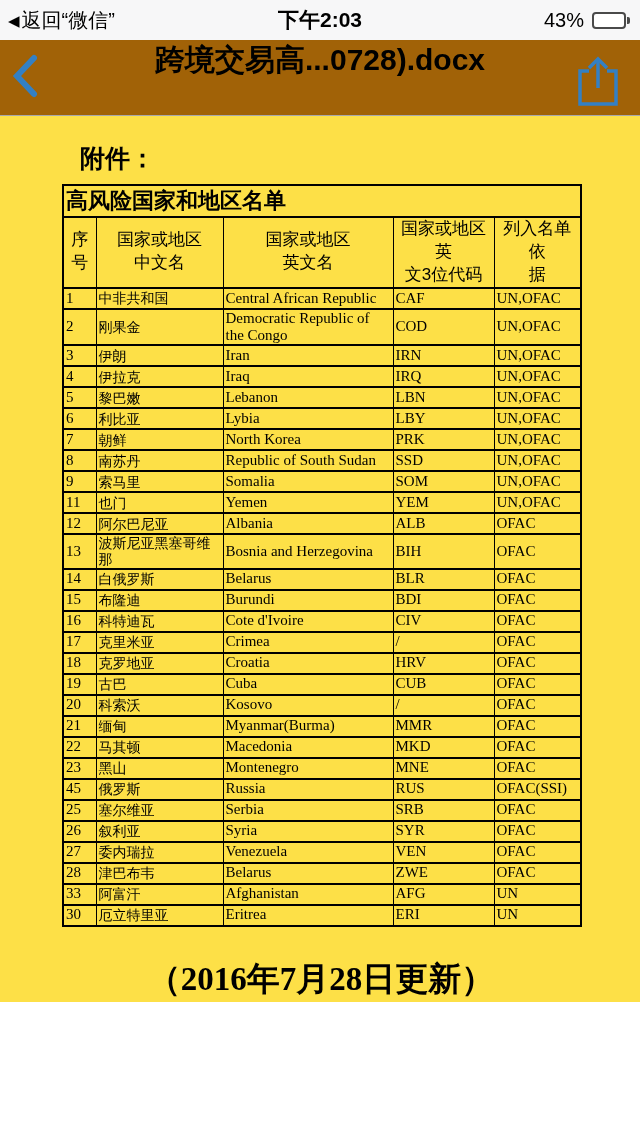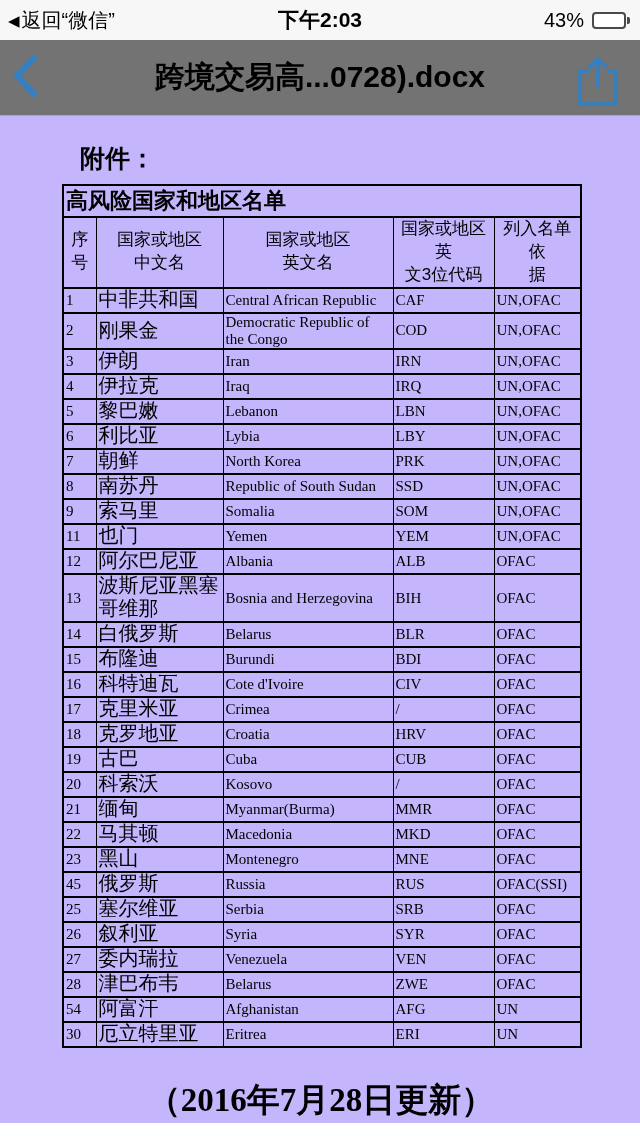--- a/index.html
+++ b/index.html
@@ -37,37 +37,36 @@
   }
   .battery-fill { height: 100%; background: #000; border-radius: 1px; }
   .battery-nub {
     width: 3px; height: 7px; background: #4a4a4a;
     border-radius: 0 2px 2px 0; margin-left: 1px;
   }
 
   
   .nav-bar {
     height: 76px;
-    background: #737373;
+    background: #a16207;
     border-bottom: 1px solid #a8a8ac;
     display: flex;
-    align-items: center;
     position: relative;
   }
   .nav-back { padding: 8px 10px 8px 12px; cursor: pointer; display: flex; align-items: center; }
   .nav-title {
     position: absolute; left: 60px; right: 60px;
     text-align: center;
     font-size: 30px; font-weight: 700;
     white-space: nowrap; overflow: hidden;
   }
   .nav-share { position: absolute; right: 12px; top: 10px; padding: 4px; cursor: pointer; }
 
   
-  .doc { background: #c4b5fd; padding-top: 26px; }
+  .doc { background: #fde047; padding-top: 26px; }
   .attachment-label {
     margin-left: 80px;
     font-size: 25px;
     font-weight: 700;
   }
 
   table.risk-table {
     margin: 9px 0 0 62px;
     width: 518px;
     border-collapse: collapse;
@@ -97,22 +96,22 @@
     white-space: pre-line;
     font-family: "Liberation Sans", sans-serif;
   }
   .risk-table tbody td {
     height: 21px;
     line-height: 1.15;
     font-family: "Liberation Serif", "DejaVu Serif", serif;
     font-size: 15px;
   }
   .risk-table tbody td.col-cn {
-    font-family: Liberation Mono, monospace;
-    font-size: 20px;
+    font-family: Liberation Sans, sans-serif;
+    font-size: 14px;
   }
 
   .doc-footer {
     width: 518px;
     margin: 30px 0 0 62px;
     text-align: center;
     font-size: 33px;
     font-weight: 700;
     font-family: "Liberation Serif", "DejaVu Serif", serif;
   }
@@ -367,21 +366,21 @@
           <td class="col-basis">OFAC</td>
         </tr>
         <tr>
           <td class="col-no">28</td>
           <td class="col-cn">津巴布韦</td>
           <td class="col-en">Belarus</td>
           <td class="col-code">ZWE</td>
           <td class="col-basis">OFAC</td>
         </tr>
         <tr>
-          <td class="col-no">54</td>
+          <td class="col-no">33</td>
           <td class="col-cn">阿富汗</td>
           <td class="col-en">Afghanistan</td>
           <td class="col-code">AFG</td>
           <td class="col-basis">UN</td>
         </tr>
         <tr>
           <td class="col-no">30</td>
           <td class="col-cn">厄立特里亚</td>
           <td class="col-en">Eritrea</td>
           <td class="col-code">ERI</td>

